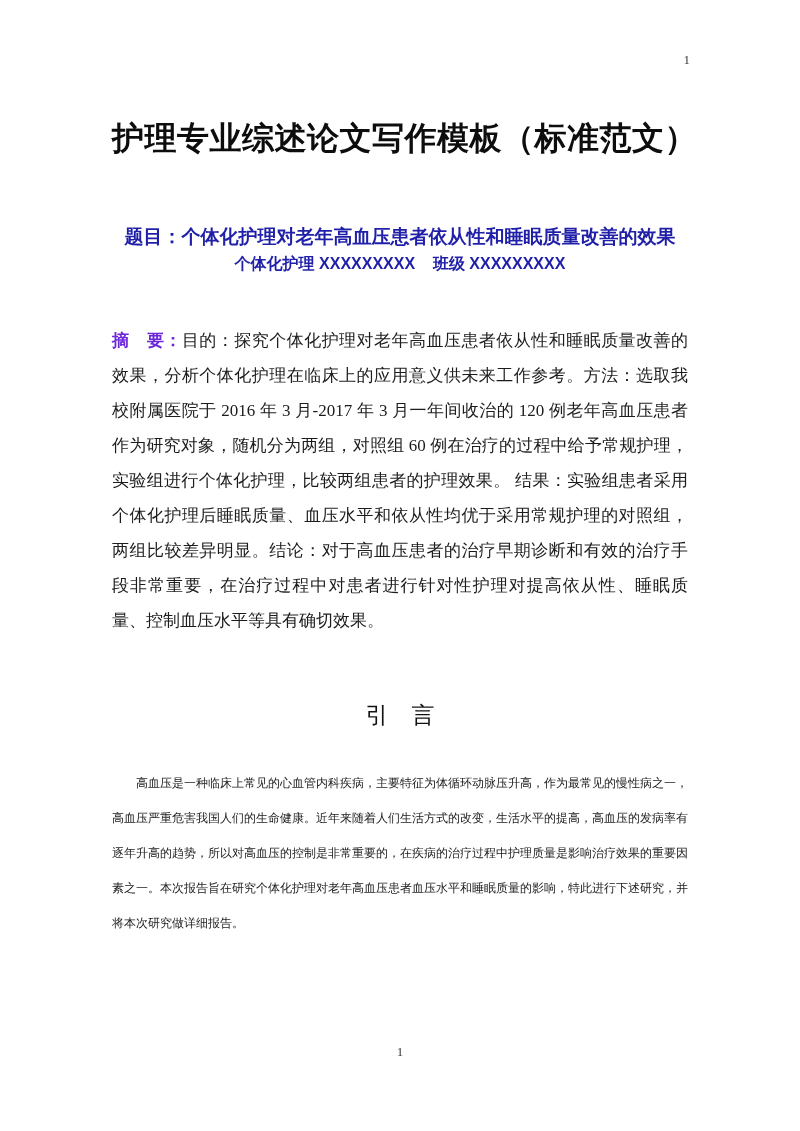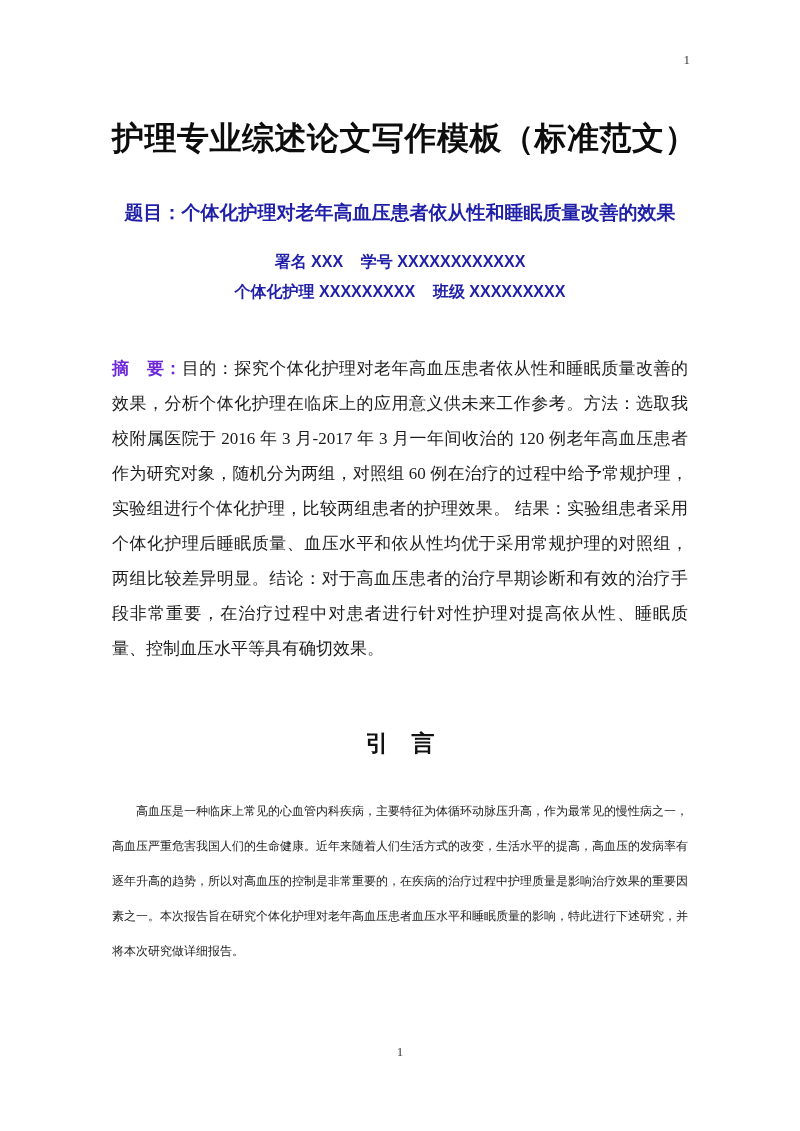--- a/index.html
+++ b/index.html
@@ -32,21 +32,21 @@
     text-align: center;
     font-size: 32px;
     line-height: 44px;
     font-weight: bold;
     color: #0d0d0d;
     letter-spacing: 0.5px;
     font-family: "Liberation Serif", "DejaVu Serif", serif;
     white-space: nowrap;
   }
   .doc-topic {
-    margin: 40px 0 0 0;
+    margin: 64px 0 0 0;
     text-align: center;
     font-size: 19px;
     line-height: 25px;
     font-weight: bold;
     color: var(--accent, #1f1fa8);
     font-family: "Liberation Sans", "DejaVu Sans", sans-serif;
     white-space: nowrap;
   }
   .byline {
     margin: 0;
@@ -77,21 +77,21 @@
     margin: 12px 0 0 0;
     font-size: 17px;
     line-height: 30px;
     color: #1c1c1c;
   }
   .section-heading {
     margin: 62px 0 0 0;
     text-align: center;
     font-size: 23px;
     line-height: 30px;
-    font-weight: bold;
+    font-weight: normal;
     color: #111111;
     font-family: "Liberation Sans", "DejaVu Sans", sans-serif;
   }
   .body-para {
     margin: 36px 0 0 0;
     font-size: 12px;
     line-height: 35px;
     text-align: justify;
     text-indent: 2em;
     color: #1c1c1c;
@@ -112,21 +112,20 @@
 <body>
 
 <div class="page">
 
   <div class="page-number-top">1</div>
 
   <h1 class="doc-title">护理专业综述论文写作模板（标准范文）</h1>
 
   <h2 class="doc-topic">题目：个体化护理对老年高血压患者依从性和睡眠质量改善的效果</h2>
 
-  <div class="byline first">署名 XXX    学号 XXXXXXXXXXXX</div>
 
   <div class="byline">个体化护理 XXXXXXXXX    班级 XXXXXXXXX</div>
 
   <p class="abstract"><span class="run-in-label">摘　要：</span><span>目的：探究个体化护理对老年高血压患者依从性和睡眠质量改善的效果，分析个体化护理在临床上的应用意义供未来工作参考。方法：选取我校附属医院于 2016 年 3 月-2017 年 3 月一年间收治的 120 例老年高血压患者作为研究对象，随机分为两组，对照组 60 例在治疗的过程中给予常规护理，实验组进行个体化护理，比较两组患者的护理效果。 结果：实验组患者采用个体化护理后睡眠质量、血压水平和依从性均优于采用常规护理的对照组，两组比较差异明显。结论：对于高血压患者的治疗早期诊断和有效的治疗手段非常重要，在治疗过程中对患者进行针对性护理对提高依从性、睡眠质量、控制血压水平等具有确切效果。</span></p>
 
 
   <h3 class="section-heading">引　言</h3>
 
   <p class="body-para">高血压是一种临床上常见的心血管内科疾病，主要特征为体循环动脉压升高，作为最常见的慢性病之一，高血压严重危害我国人们的生命健康。近年来随着人们生活方式的改变，生活水平的提高，高血压的发病率有逐年升高的趋势，所以对高血压的控制是非常重要的，在疾病的治疗过程中护理质量是影响治疗效果的重要因素之一。本次报告旨在研究个体化护理对老年高血压患者血压水平和睡眠质量的影响，特此进行下述研究，并将本次研究做详细报告。</p>
 

